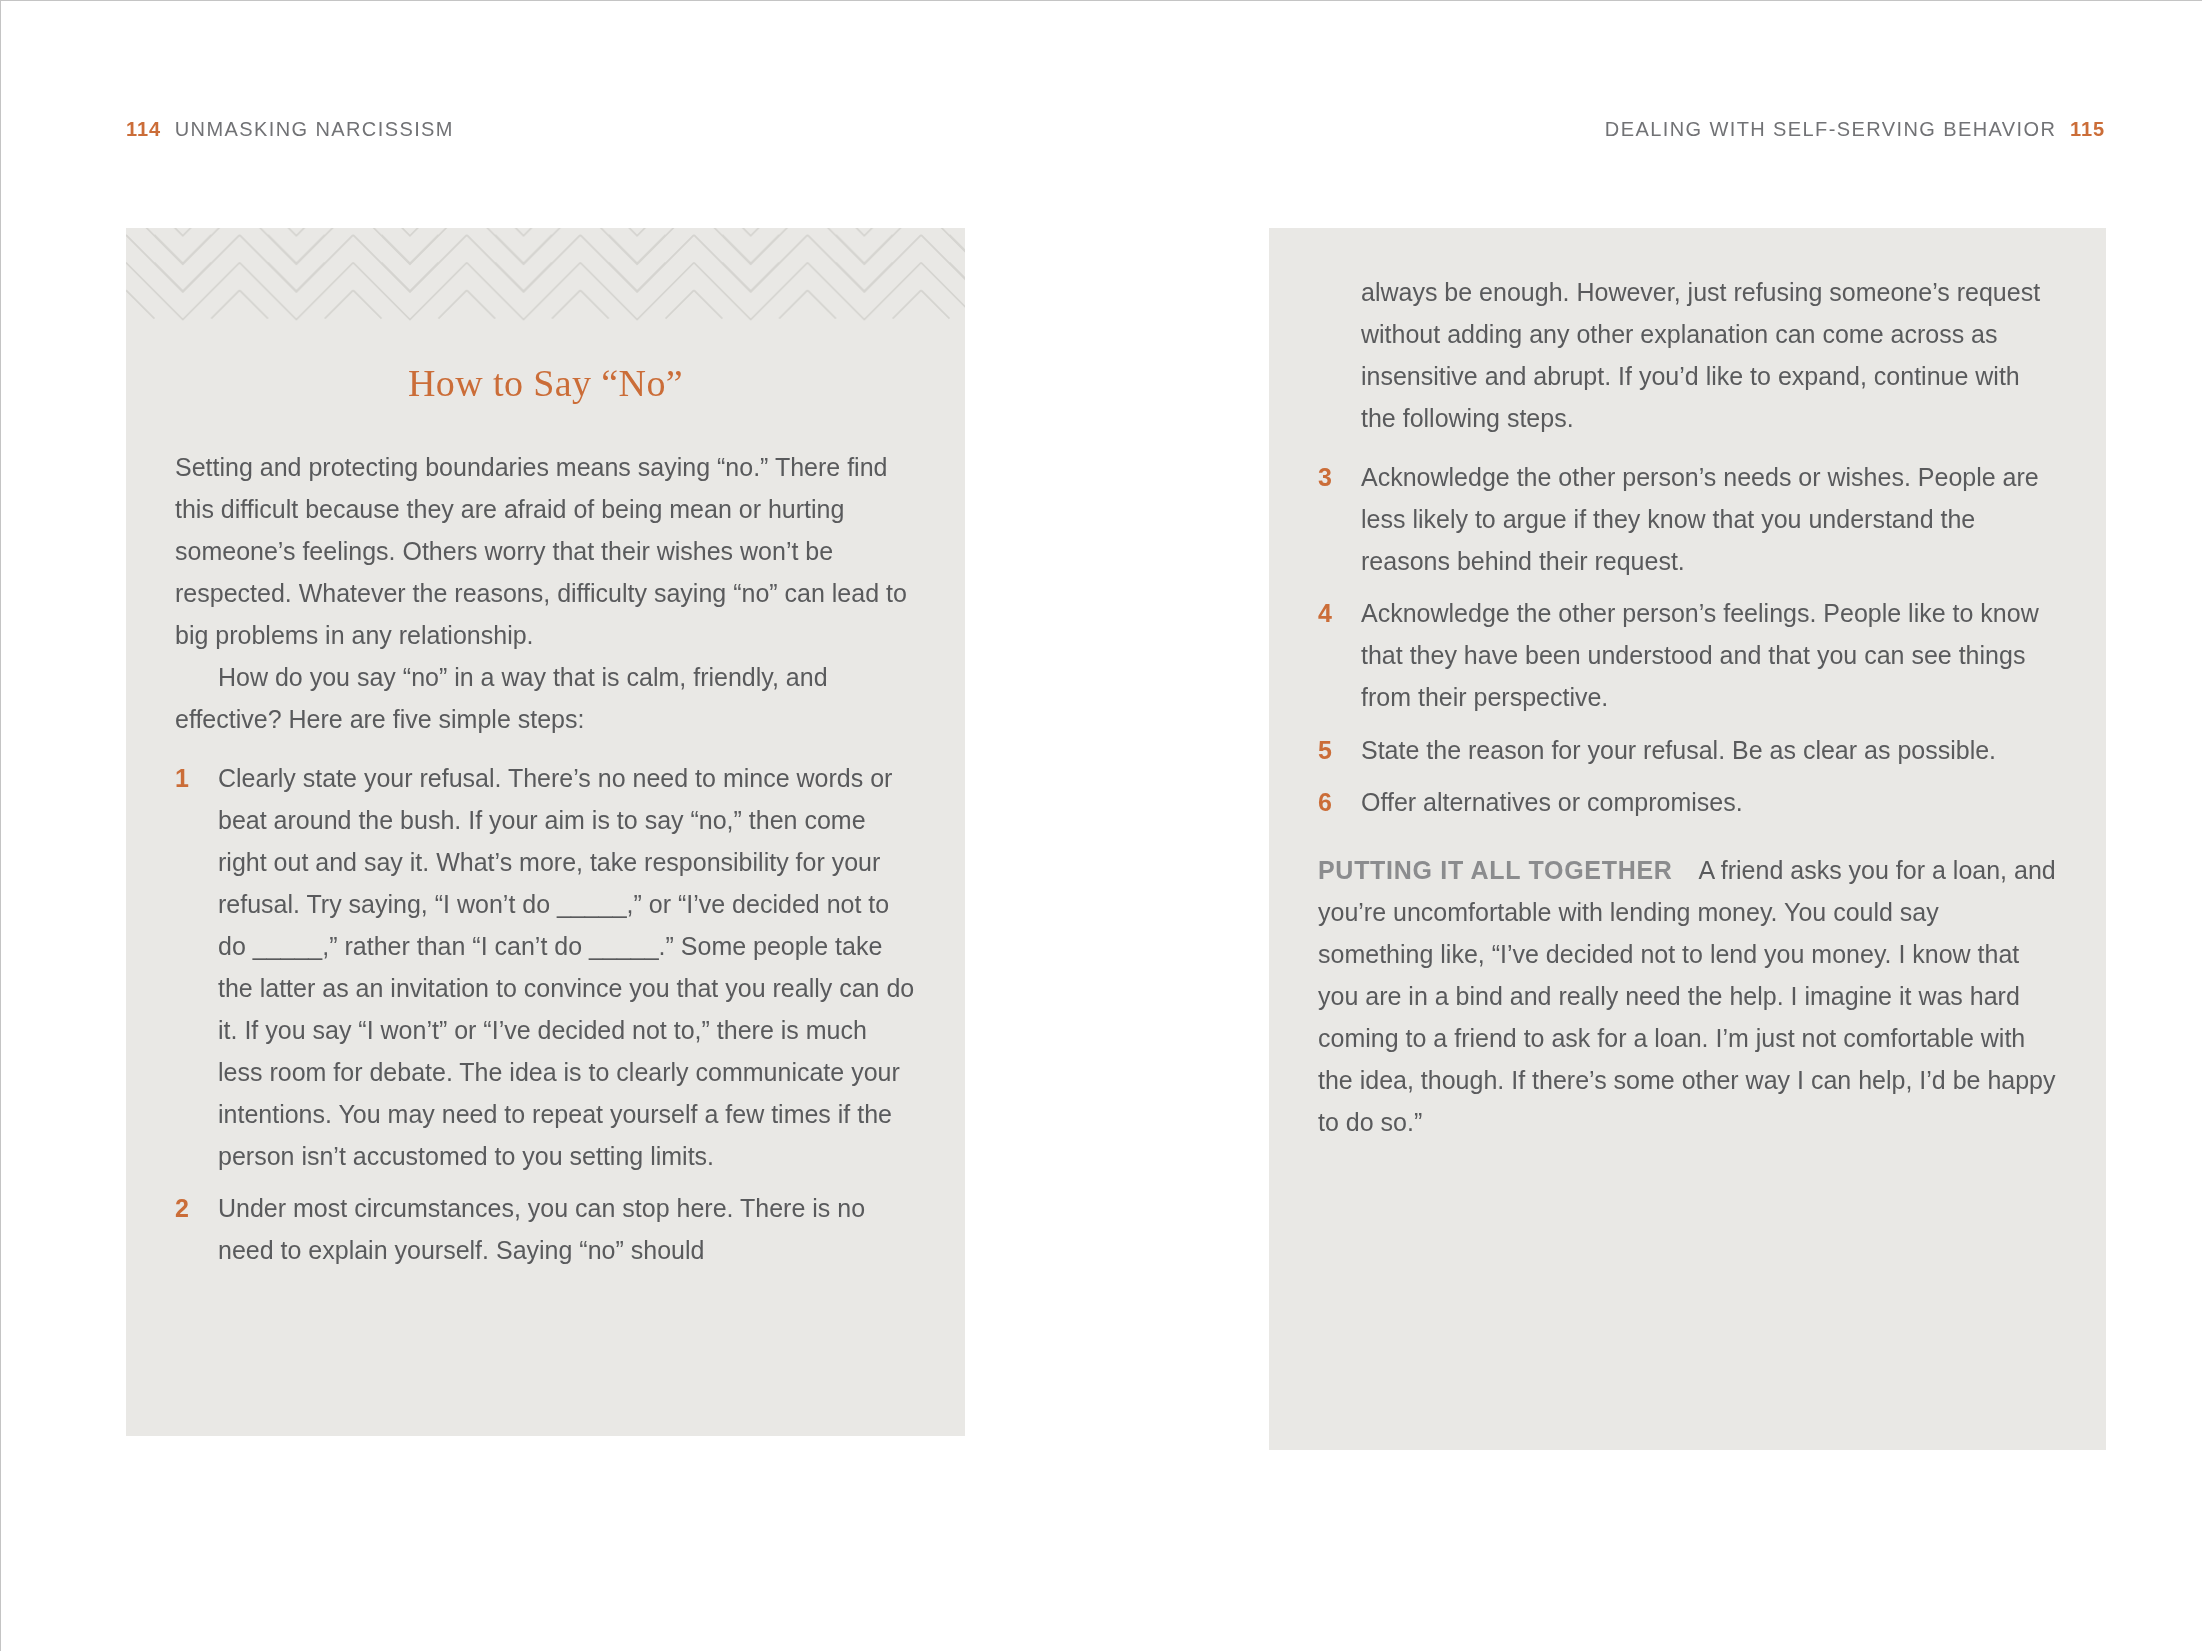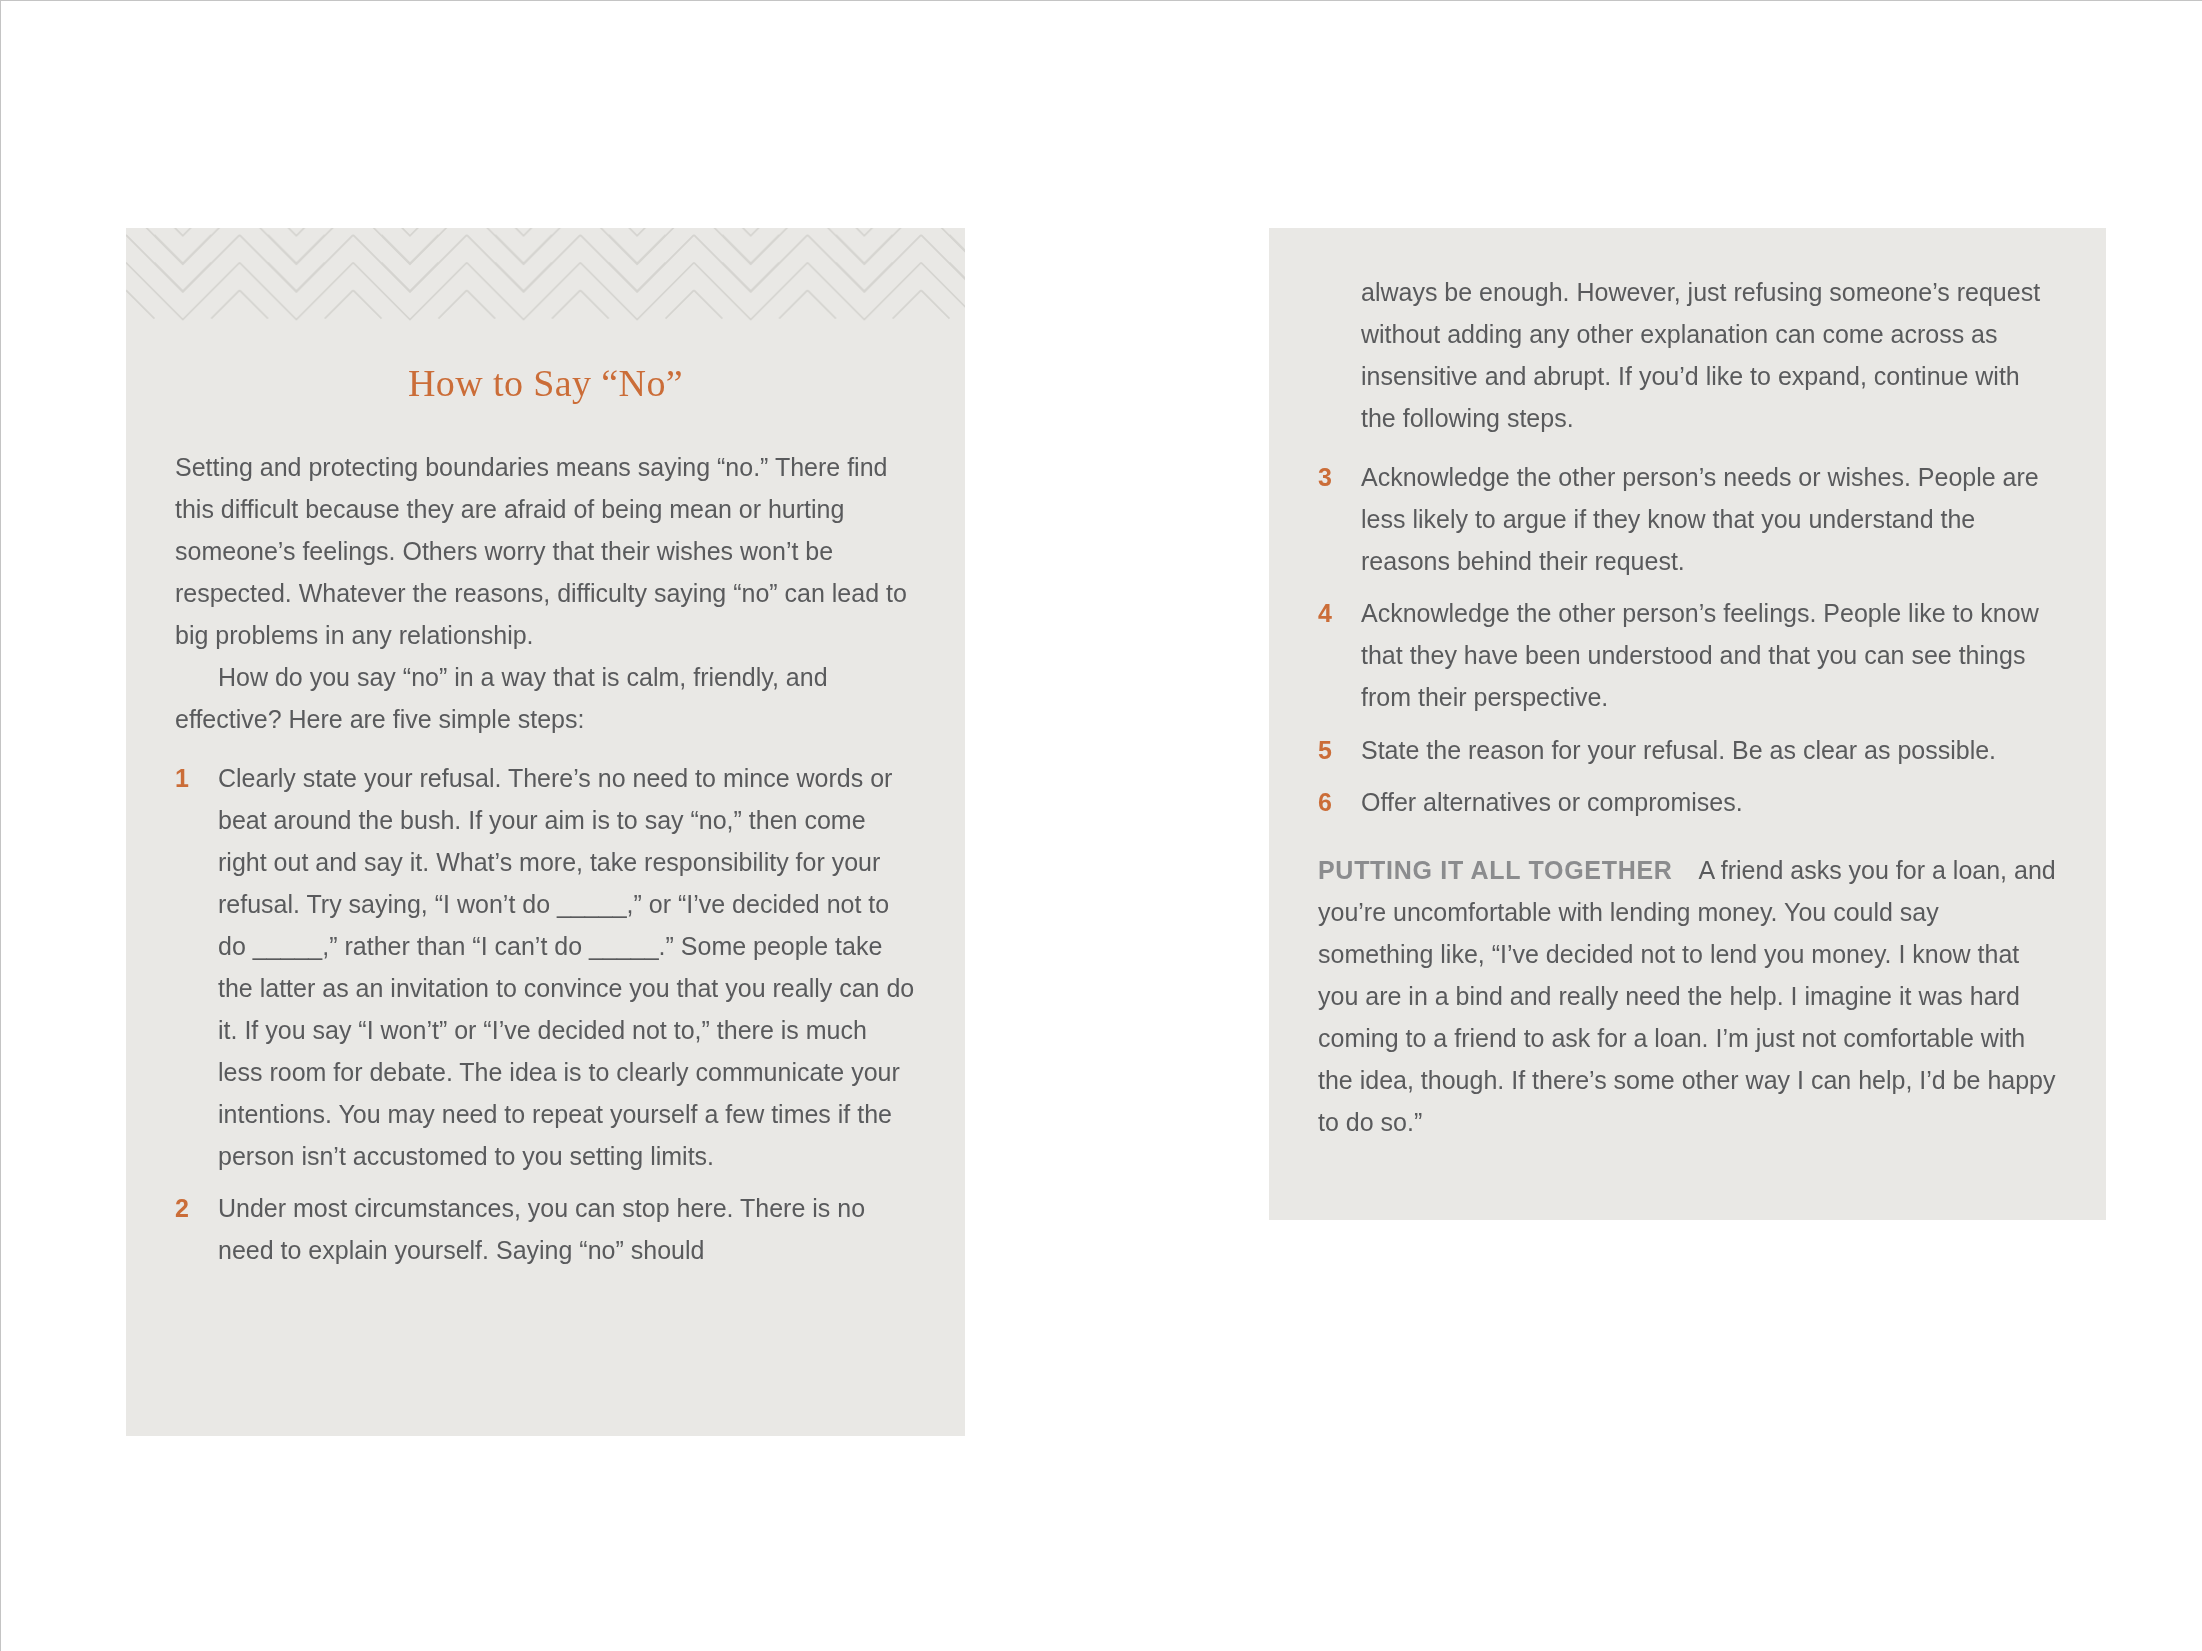--- a/index.html
+++ b/index.html
@@ -37,21 +37,21 @@
     position: absolute;
     background: var(--box_bg, #e9e8e5);
   }
   .box-left {
     left: 125px; top: 227px;
     width: 839px; height: 1208px;
     padding: 4px 49px;
   }
   .box-right {
     left: 1268px; top: 227px;
-    width: 837px; height: 992px;
+    width: 837px; height: 1222px;
     padding: 43px 49px 0 49px;
   }
   
   .pattern {
     position: absolute;
     top: 0; left: 0;
     width: 100%; height: 95px;
     overflow: hidden;
     color: var(--pattern, #d5d4d0);
   }
@@ -94,20 +94,30 @@
     color: var(--label_gray, #8b8c8e);
     margin-right: 26px;
   }
   .final-para { text-indent: 43px; }
 </style>
 </head>
 <body>
 
 <div class="canvas">
 
+  <div class="running-head">
+    <div class="head-group">
+      <span class="pagenum">114</span>
+      <span>UNMASKING NARCISSISM</span>
+    </div>
+    <div class="head-group">
+      <span>DEALING WITH SELF-SERVING BEHAVIOR</span>
+      <span class="pagenum">115</span>
+    </div>
+  </div>
 
   <div class="box box-left">
 
     <div class="pattern">
       <svg xmlns="http://www.w3.org/2000/svg" width="839" height="95" viewBox="0 0 975 110" preserveAspectRatio="none" aria-hidden="true">
         <defs>
           <pattern id="chev" patternUnits="userSpaceOnUse" width="132" height="110">
             <g fill="none" stroke="currentColor" stroke-width="2">
               <path d="M0 -24 L66 42 L132 -24"></path>
               <path d="M0 8 L66 74 L132 8"></path>

